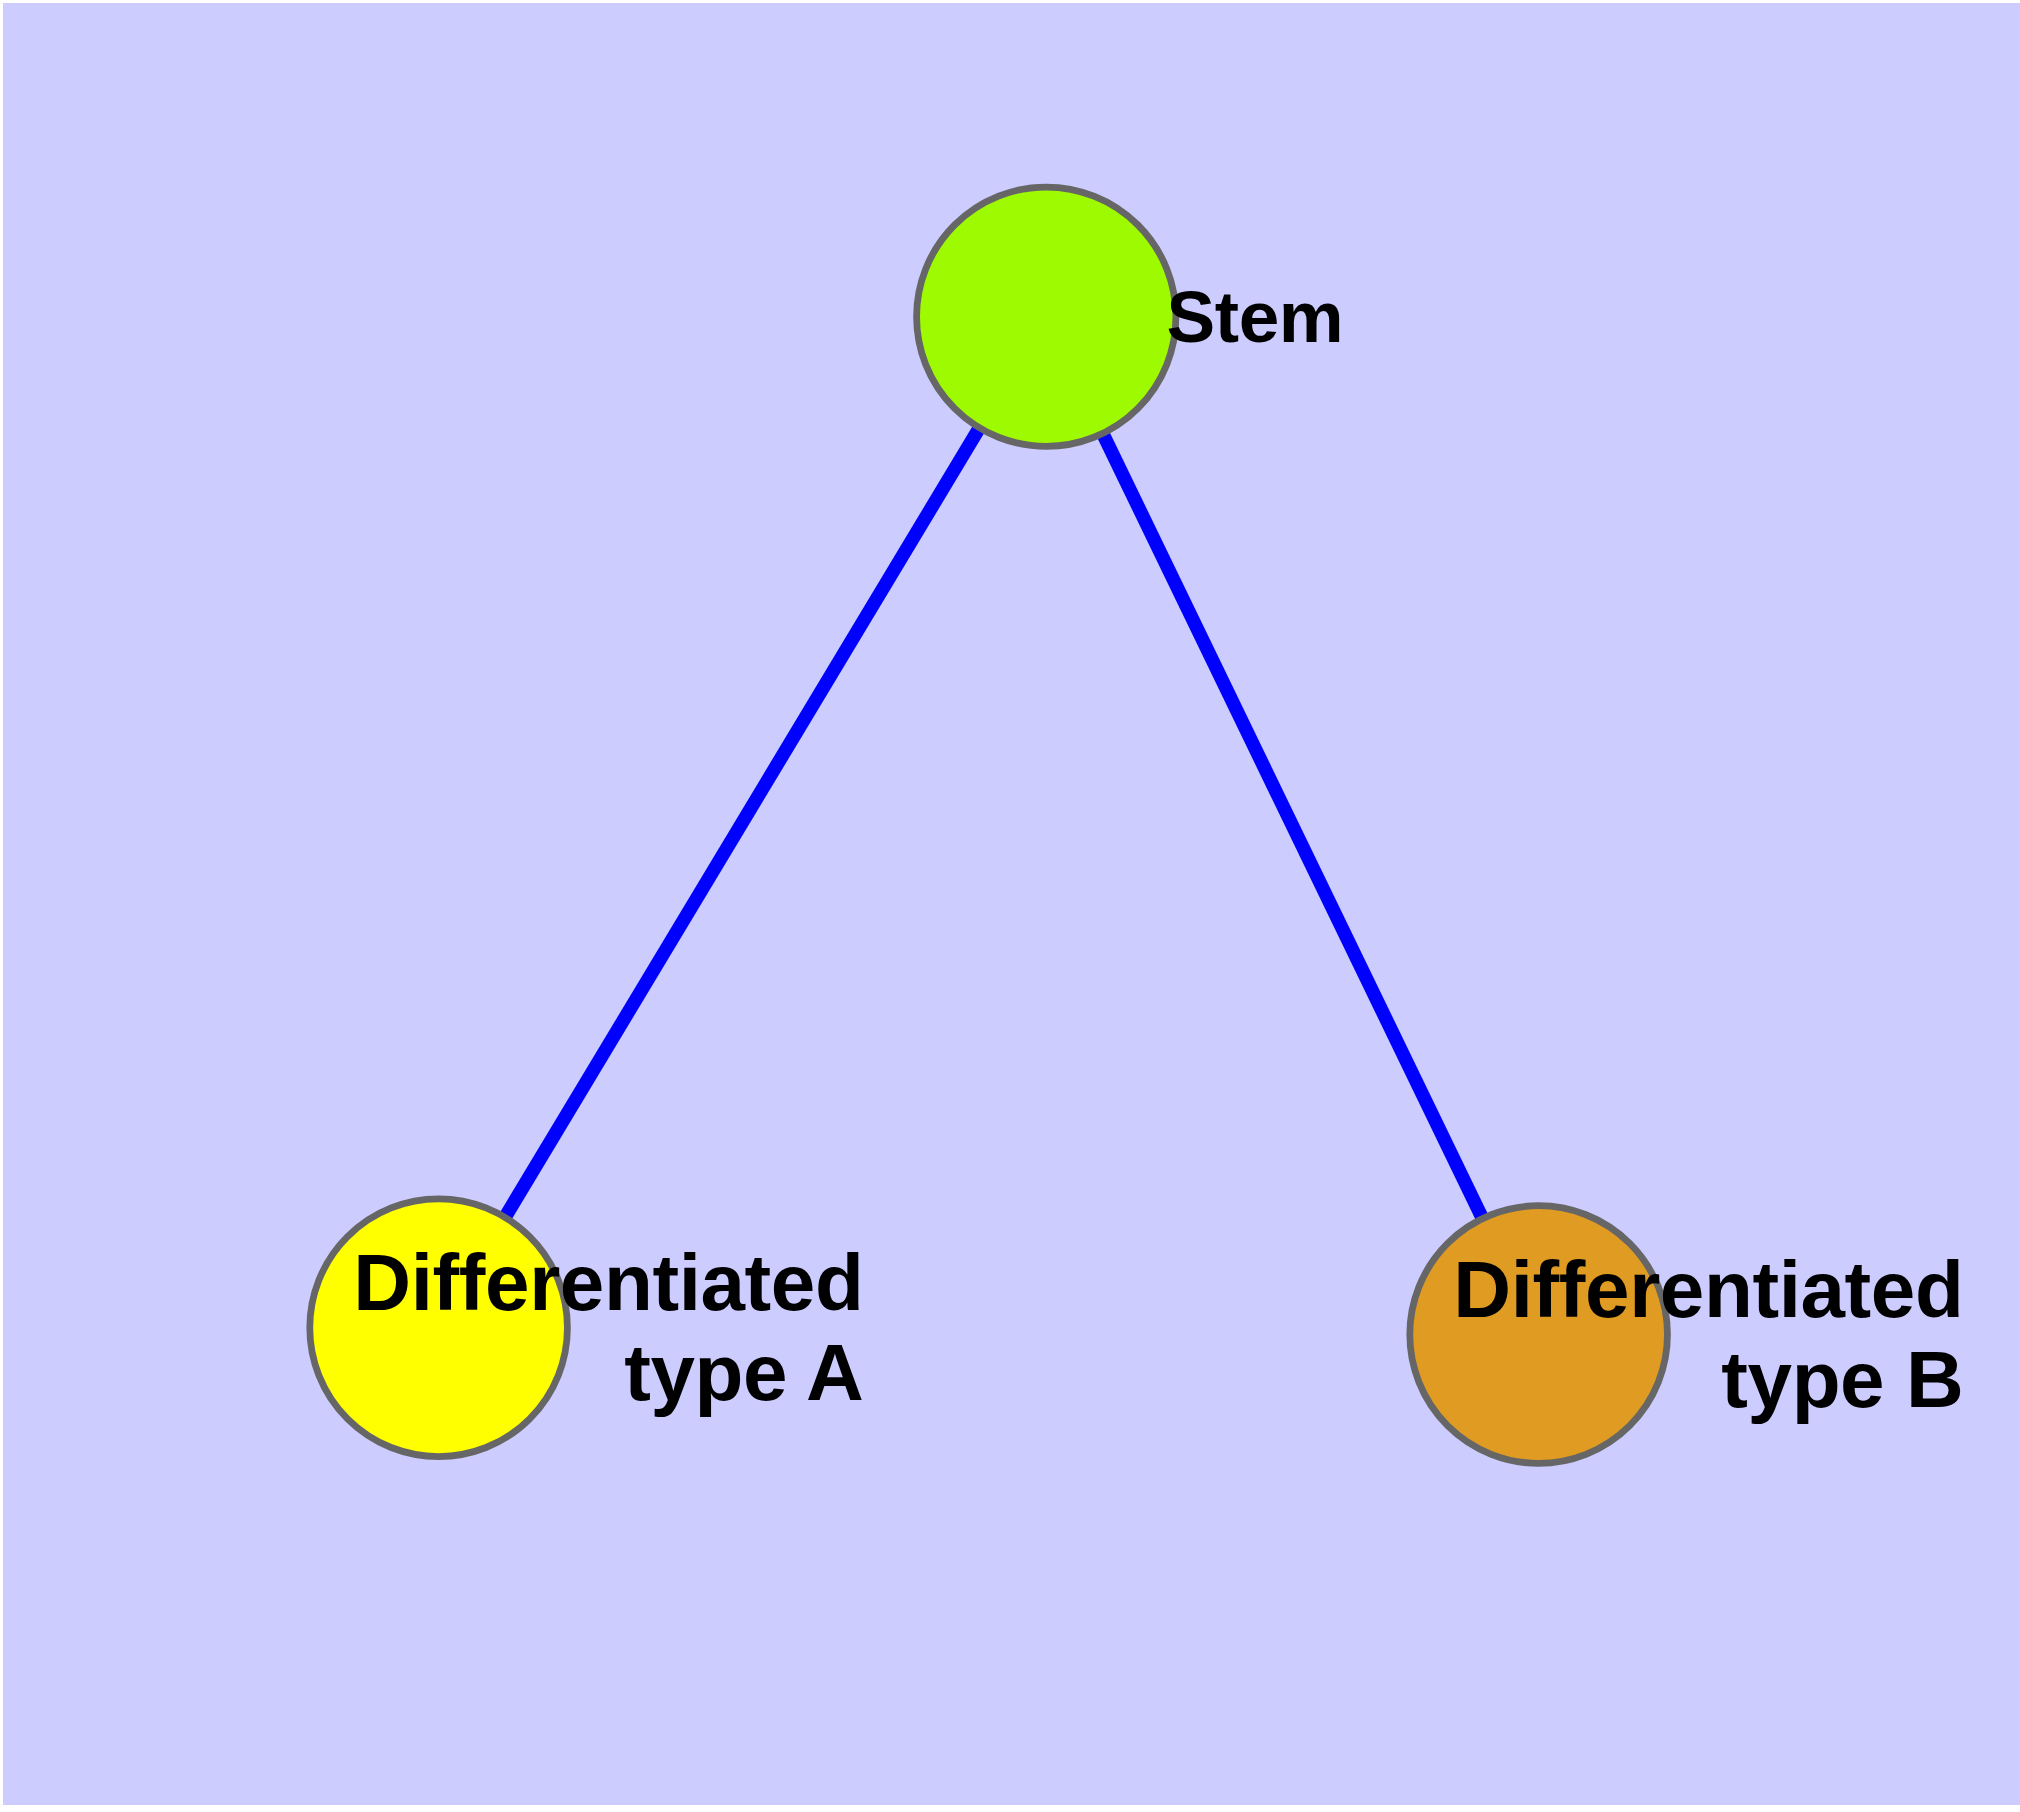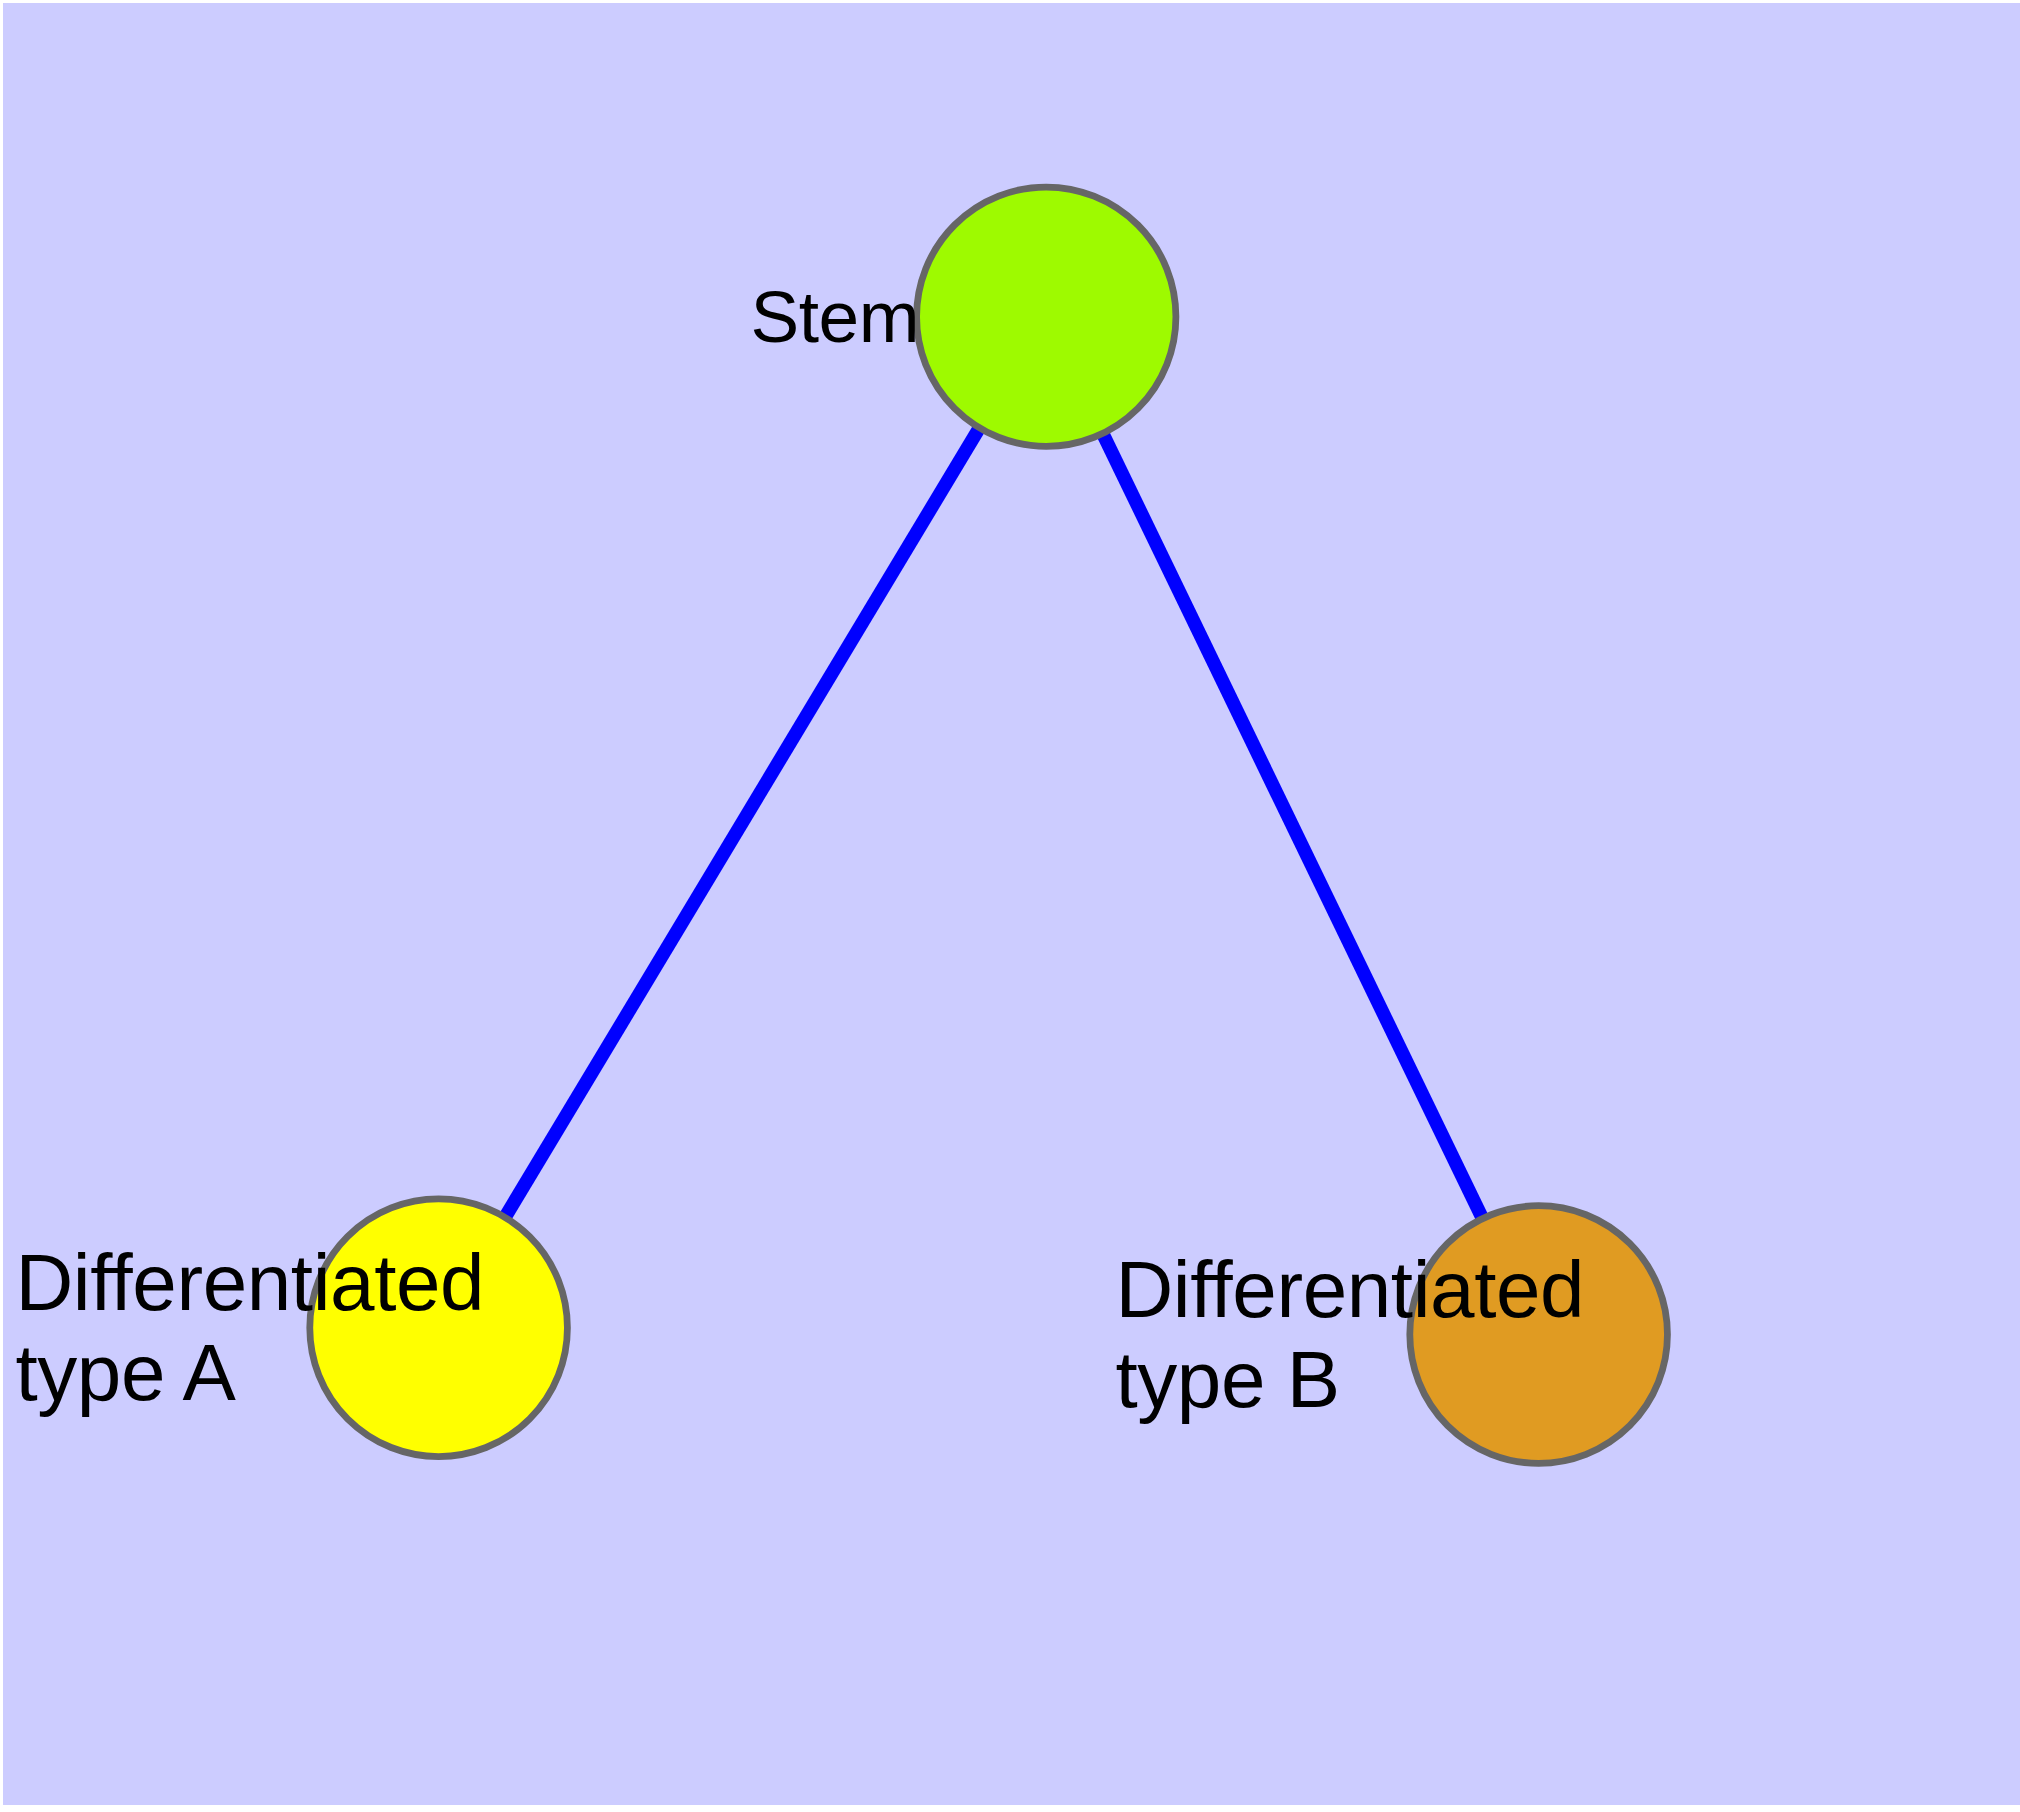--- a/index.html
+++ b/index.html
@@ -26,23 +26,23 @@
   #graph-svg {
     position: absolute;
     left: 0;
     top: 0;
     width: 2017px;
     height: 1802px;
     display: block;
   }
   .node-label {
     position: absolute;
-    text-align: left;
+    text-align: right;
     color: #000000;
-    font-weight: normal;
+    font-weight: bold;
     font-family: "Liberation Sans", sans-serif;
     white-space: pre;
     line-height: 1.12;
     letter-spacing: -0.4px;
     pointer-events: none;
   }
   #label-stem {
     font-size: 73px;
     width: 593px;
     left: 747px;

